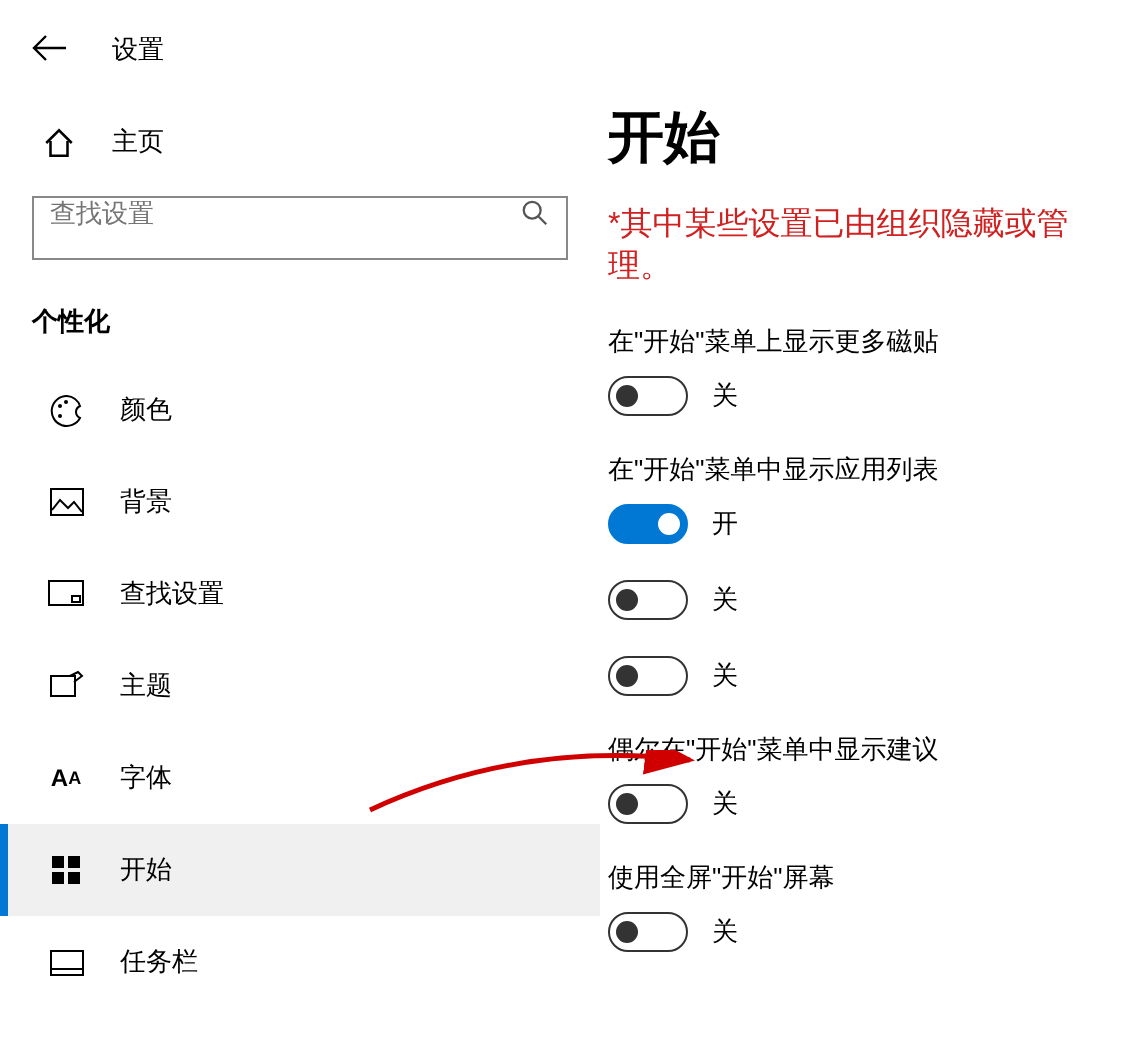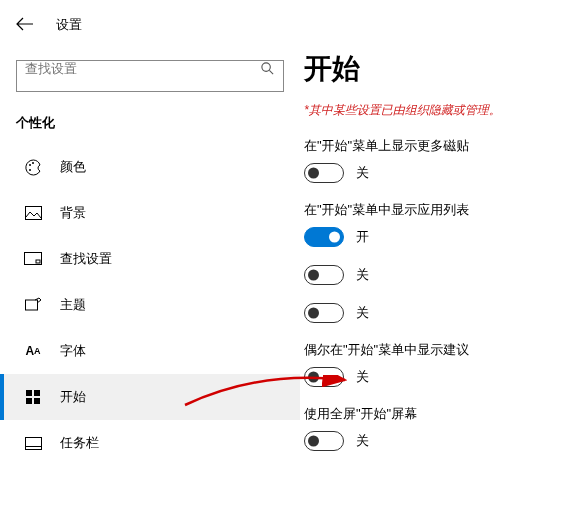--- a/index.html
+++ b/index.html
@@ -84,23 +84,22 @@
     flex: 1;
     padding: 50px 4px 0 4px;
   }
   .page-title {
     font-size: 28px;
     font-weight: 600;
     margin-bottom: 14px;
   }
   .warning {
     color: #d02020;
-    font-size: 12px;
+    font-size: 16px;
     margin-bottom: 18px;
-    font-style: italic;
   }
   .setting-group { margin-bottom: 18px; }
   .setting-label { font-size: 13px; margin-bottom: 8px; }
   .toggle-row { display: flex; align-items: center; gap: 12px; }
   .toggle {
     width: 40px;
     height: 20px;
     border-radius: 10px;
     border: 1.5px solid #333;
     position: relative;
@@ -142,20 +141,28 @@
   <div class="left-panel">
     <div class="header-row">
       <div class="back-btn">
         <svg width="18" height="14" viewBox="0 0 18 14">
             <path d="M7 1 L1 7 L7 13 M1 7 H17" stroke="#000" stroke-width="1.2" fill="none"></path>
           </svg>
       </div>
       <div class="app-title">设置</div>
     </div>
 
+    <div class="home-row">
+      <span class="nav-icon">
+        <svg width="17" height="17" viewBox="0 0 16 16">
+            <path d="M2 8 L8 2 L14 8 M4 7 V14 H12 V7" stroke="#000" stroke-width="1.2" fill="none"></path>
+          </svg>
+      </span>
+      <span class="nav-label">主页</span>
+    </div>
 
     <div class="search-box">
       <input class="search-input" placeholder="查找设置" style="">
       <span class="search-icon">
         <svg width="15" height="15" viewBox="0 0 16 16">
             <circle cx="6.5" cy="6.5" r="4.5" stroke="#555" stroke-width="1.2" fill="none"></circle>
             <line x1="10" y1="10" x2="14" y2="14" stroke="#555" stroke-width="1.2"></line>
           </svg>
       </span>
     </div>

